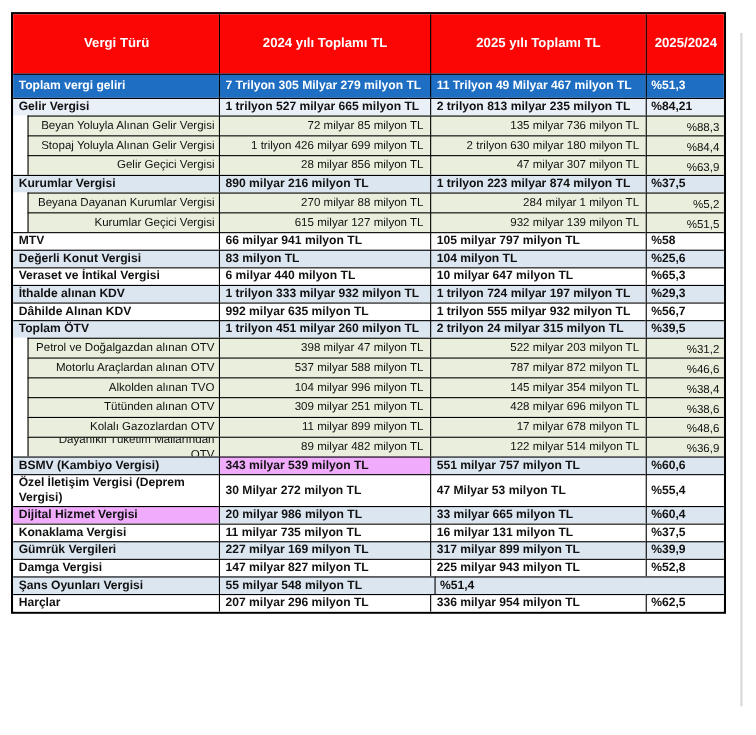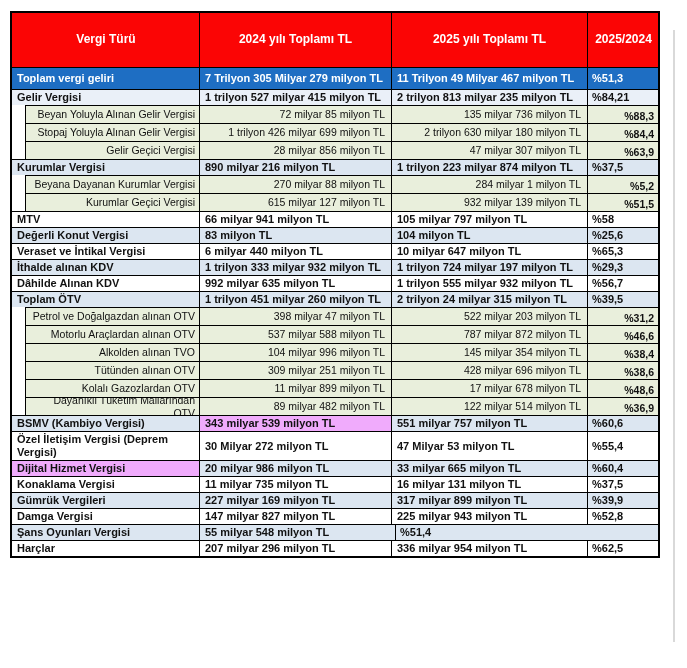--- a/index.html
+++ b/index.html
@@ -40,21 +40,21 @@
   
   .row.sub{height:18px;}
   .row.sub .cell{font-weight:normal;font-size:10.5px;}
   .row.sub .indent{
     width:13px;border-top:none;border-left:none;background:#fff;padding:0;
   }
   .row.sub .c1{width:174px;justify-content:flex-end;text-align:right;border-left:1.5px solid #000;}
   .row.sub .c2,.row.sub .c3{justify-content:flex-end;text-align:right;padding-right:6px;}
   .row.sub .c4{
     justify-content:flex-end;align-items:flex-end;text-align:right;
-    font-weight:bold;padding-right:4px;padding-bottom:1px;
+    font-weight:normal;padding-right:4px;padding-bottom:1px;
   }
   .edge-line{
     position:absolute;left:673px;top:30px;width:2px;height:612px;
     background:#d9d9d9;
   }
 </style>
 </head>
 <body>
 
 <div class="tax-table">
@@ -66,21 +66,21 @@
   </div>
   <div id="rows-container">
       <div class="row total">
         <div class="cell c1" style="background: rgb(30, 110, 195);">Toplam vergi geliri</div>
         <div class="cell c2" style="background: rgb(30, 110, 195);">7 Trilyon 305 Milyar 279 milyon TL</div>
         <div class="cell c3" style="background: rgb(30, 110, 195);">11 Trilyon 49 Milyar 467 milyon TL</div>
         <div class="cell c4" style="background: rgb(30, 110, 195);">%51,3</div>
       </div>
       <div class="row main">
         <div class="cell c1" style="background: rgb(234, 240, 248);">Gelir Vergisi</div>
-        <div class="cell c2" style="background: rgb(234, 240, 248);">1 trilyon 527 milyar 415 milyon TL</div>
+        <div class="cell c2" style="background: rgb(234, 240, 248);">1 trilyon 527 milyar 665 milyon TL</div>
         <div class="cell c3" style="background: rgb(234, 240, 248);">2 trilyon 813 milyar 235 milyon TL</div>
         <div class="cell c4" style="background: rgb(234, 240, 248);">%84,21</div>
       </div>
       <div class="row sub tall">
         <div class="cell indent"></div>
         <div class="cell c1" style="background: rgb(233, 239, 220);">Beyan Yoluyla Alınan Gelir Vergisi</div>
         <div class="cell c2" style="background: rgb(233, 239, 220);">72 milyar 85 milyon TL</div>
         <div class="cell c3" style="background: rgb(233, 239, 220);">135 milyar 736 milyon TL</div>
         <div class="cell c4" style="background: rgb(233, 239, 220);">%88,3</div>
       </div>

